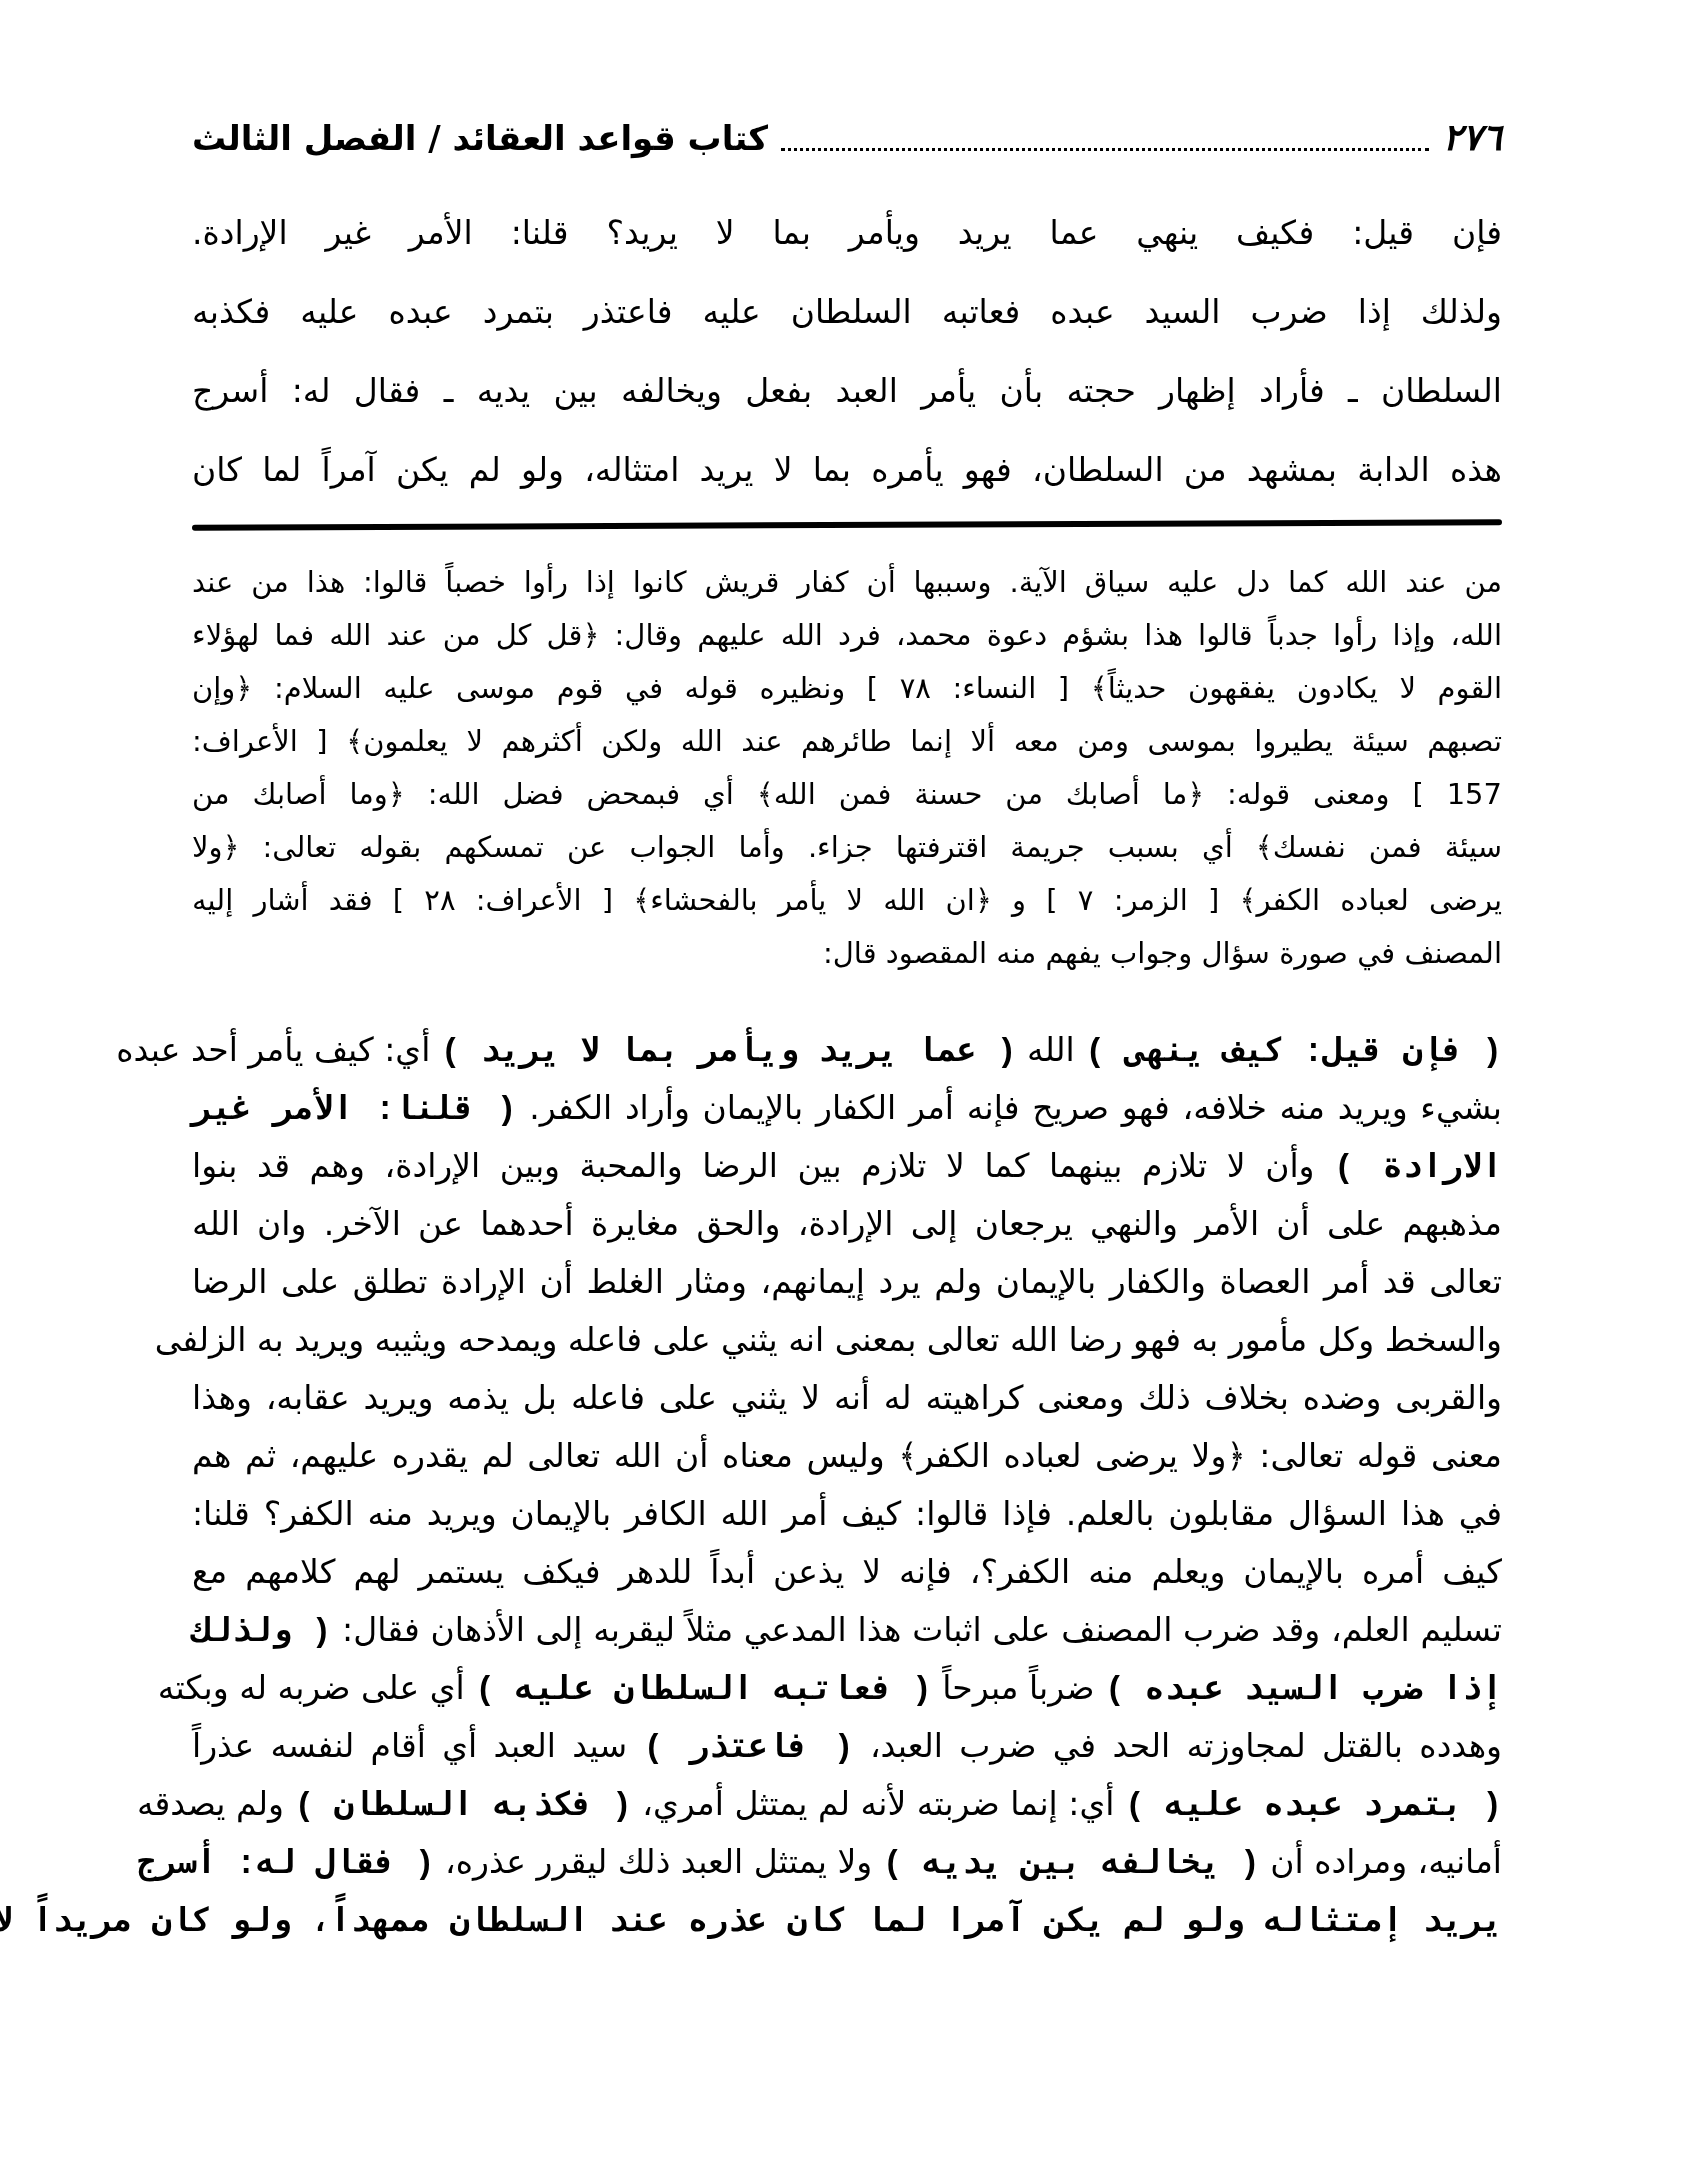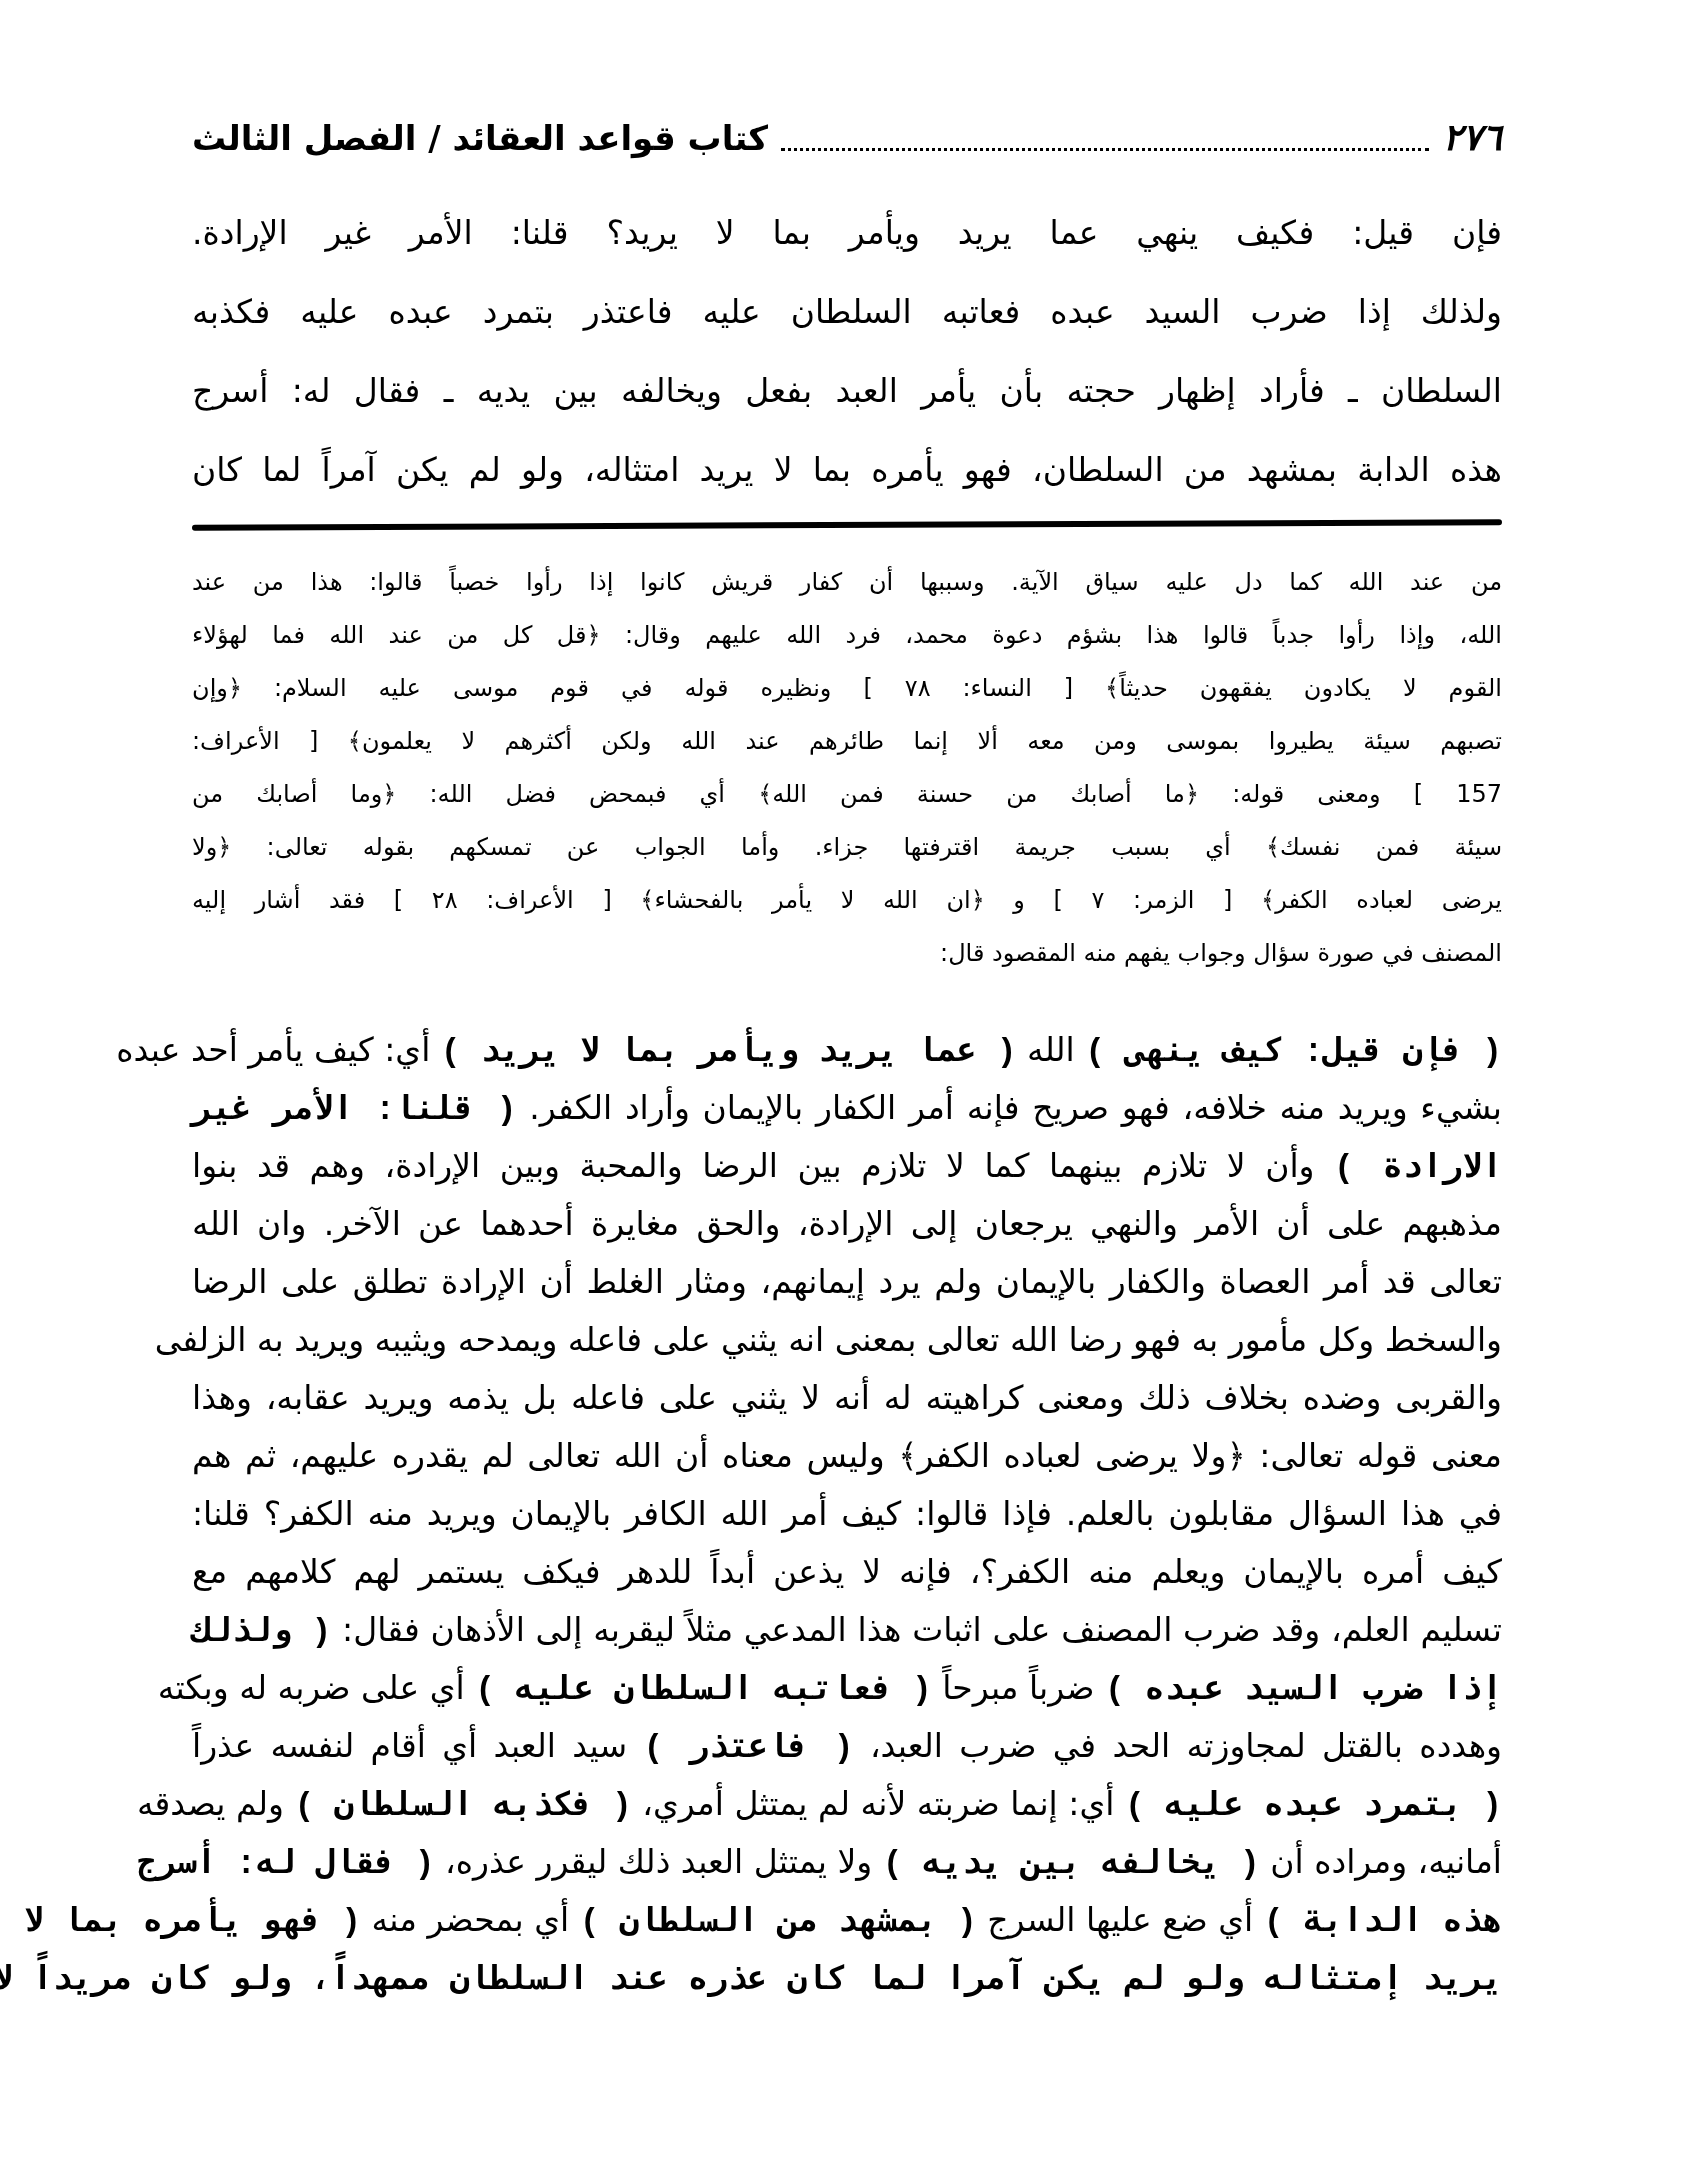--- a/index.html
+++ b/index.html
@@ -47,21 +47,21 @@
     .matn-line { display: block; height: 79px; white-space: nowrap; }
     .separator {
       margin-top: 13px;
       height: 6.1px;
       background: #000;
       border-radius: 3.1px;
       transform: skewY(-0.25deg);
     }
     .footnotes {
       margin-top: 28px;
-      font-size: 24px;
+      font-size: 29px;
       line-height: 53px;
     }
     .fn-line { display: block; height: 53px; white-space: nowrap; text-align: justify; text-align-last: justify; }
     .fn-line.last { text-align-last: right; }
     .sharh {
       margin-top: 41px;
       font-size: 33px;
       line-height: 58px;
     }
     .sh-line { display: block; height: 58px; white-space: nowrap; text-align: justify; text-align-last: justify; }
@@ -107,18 +107,17 @@
       <span class="sh-line"><span>والسخط وكل مأمور به فهو رضا الله تعالى بمعنى انه يثني على فاعله ويمدحه ويثيبه ويريد به الزلفى</span></span>
       <span class="sh-line"><span>والقربى وضده بخلاف ذلك ومعنى كراهيته له أنه لا يثني على فاعله بل يذمه ويريد عقابه، وهذا</span></span>
       <span class="sh-line"><span>معنى قوله تعالى: ﴿ولا يرضى لعباده الكفر﴾ وليس معناه أن الله تعالى لم يقدره عليهم، ثم هم</span></span>
       <span class="sh-line"><span>في هذا السؤال مقابلون بالعلم. فإذا قالوا: كيف أمر الله الكافر بالإيمان ويريد منه الكفر؟ قلنا:</span></span>
       <span class="sh-line"><span>كيف أمره بالإيمان ويعلم منه الكفر؟، فإنه لا يذعن أبداً للدهر فيكف يستمر لهم كلامهم مع</span></span>
       <span class="sh-line"><span>تسليم العلم، وقد ضرب المصنف على اثبات هذا المدعي مثلاً ليقربه إلى الأذهان فقال: </span><b>( ولذلك</b></span>
       <span class="sh-line"><b>إذا ضرب السيد عبده )</b><span> ضرباً مبرحاً </span><b>( فعاتبه السلطان عليه )</b><span> أي على ضربه له وبكته</span></span>
       <span class="sh-line"><span>وهدده بالقتل لمجاوزته الحد في ضرب العبد، </span><b>( فاعتذر )</b><span> سيد العبد أي أقام لنفسه عذراً</span></span>
       <span class="sh-line"><b>( بتمرد عبده عليه )</b><span> أي: إنما ضربته لأنه لم يمتثل أمري، </span><b>( فكذبه السلطان )</b><span> ولم يصدقه</span></span>
       <span class="sh-line"><span>أمانيه، ومراده أن </span><b>( يخالفه بين يديه )</b><span> ولا يمتثل العبد ذلك ليقرر عذره، </span><b>( فقال له: أسرج</b></span>
-      <span class="sh-line"><b>هذه الدابة )</b><span> أي ضع عليها السرج </span><b>( بمشهد من السلطان )</b><span> أي بمحضر منه </span><b>( فهو يأمره بما لا</b></span>
       <span class="sh-line"><b>يريد إمتثاله ولو لم يكن آمرا لما كان عذره عند السلطان ممهداً، ولو كان مريداً لامتثاله</b></span>
     </div>
 
 </div>
 
 
 </body></html>

